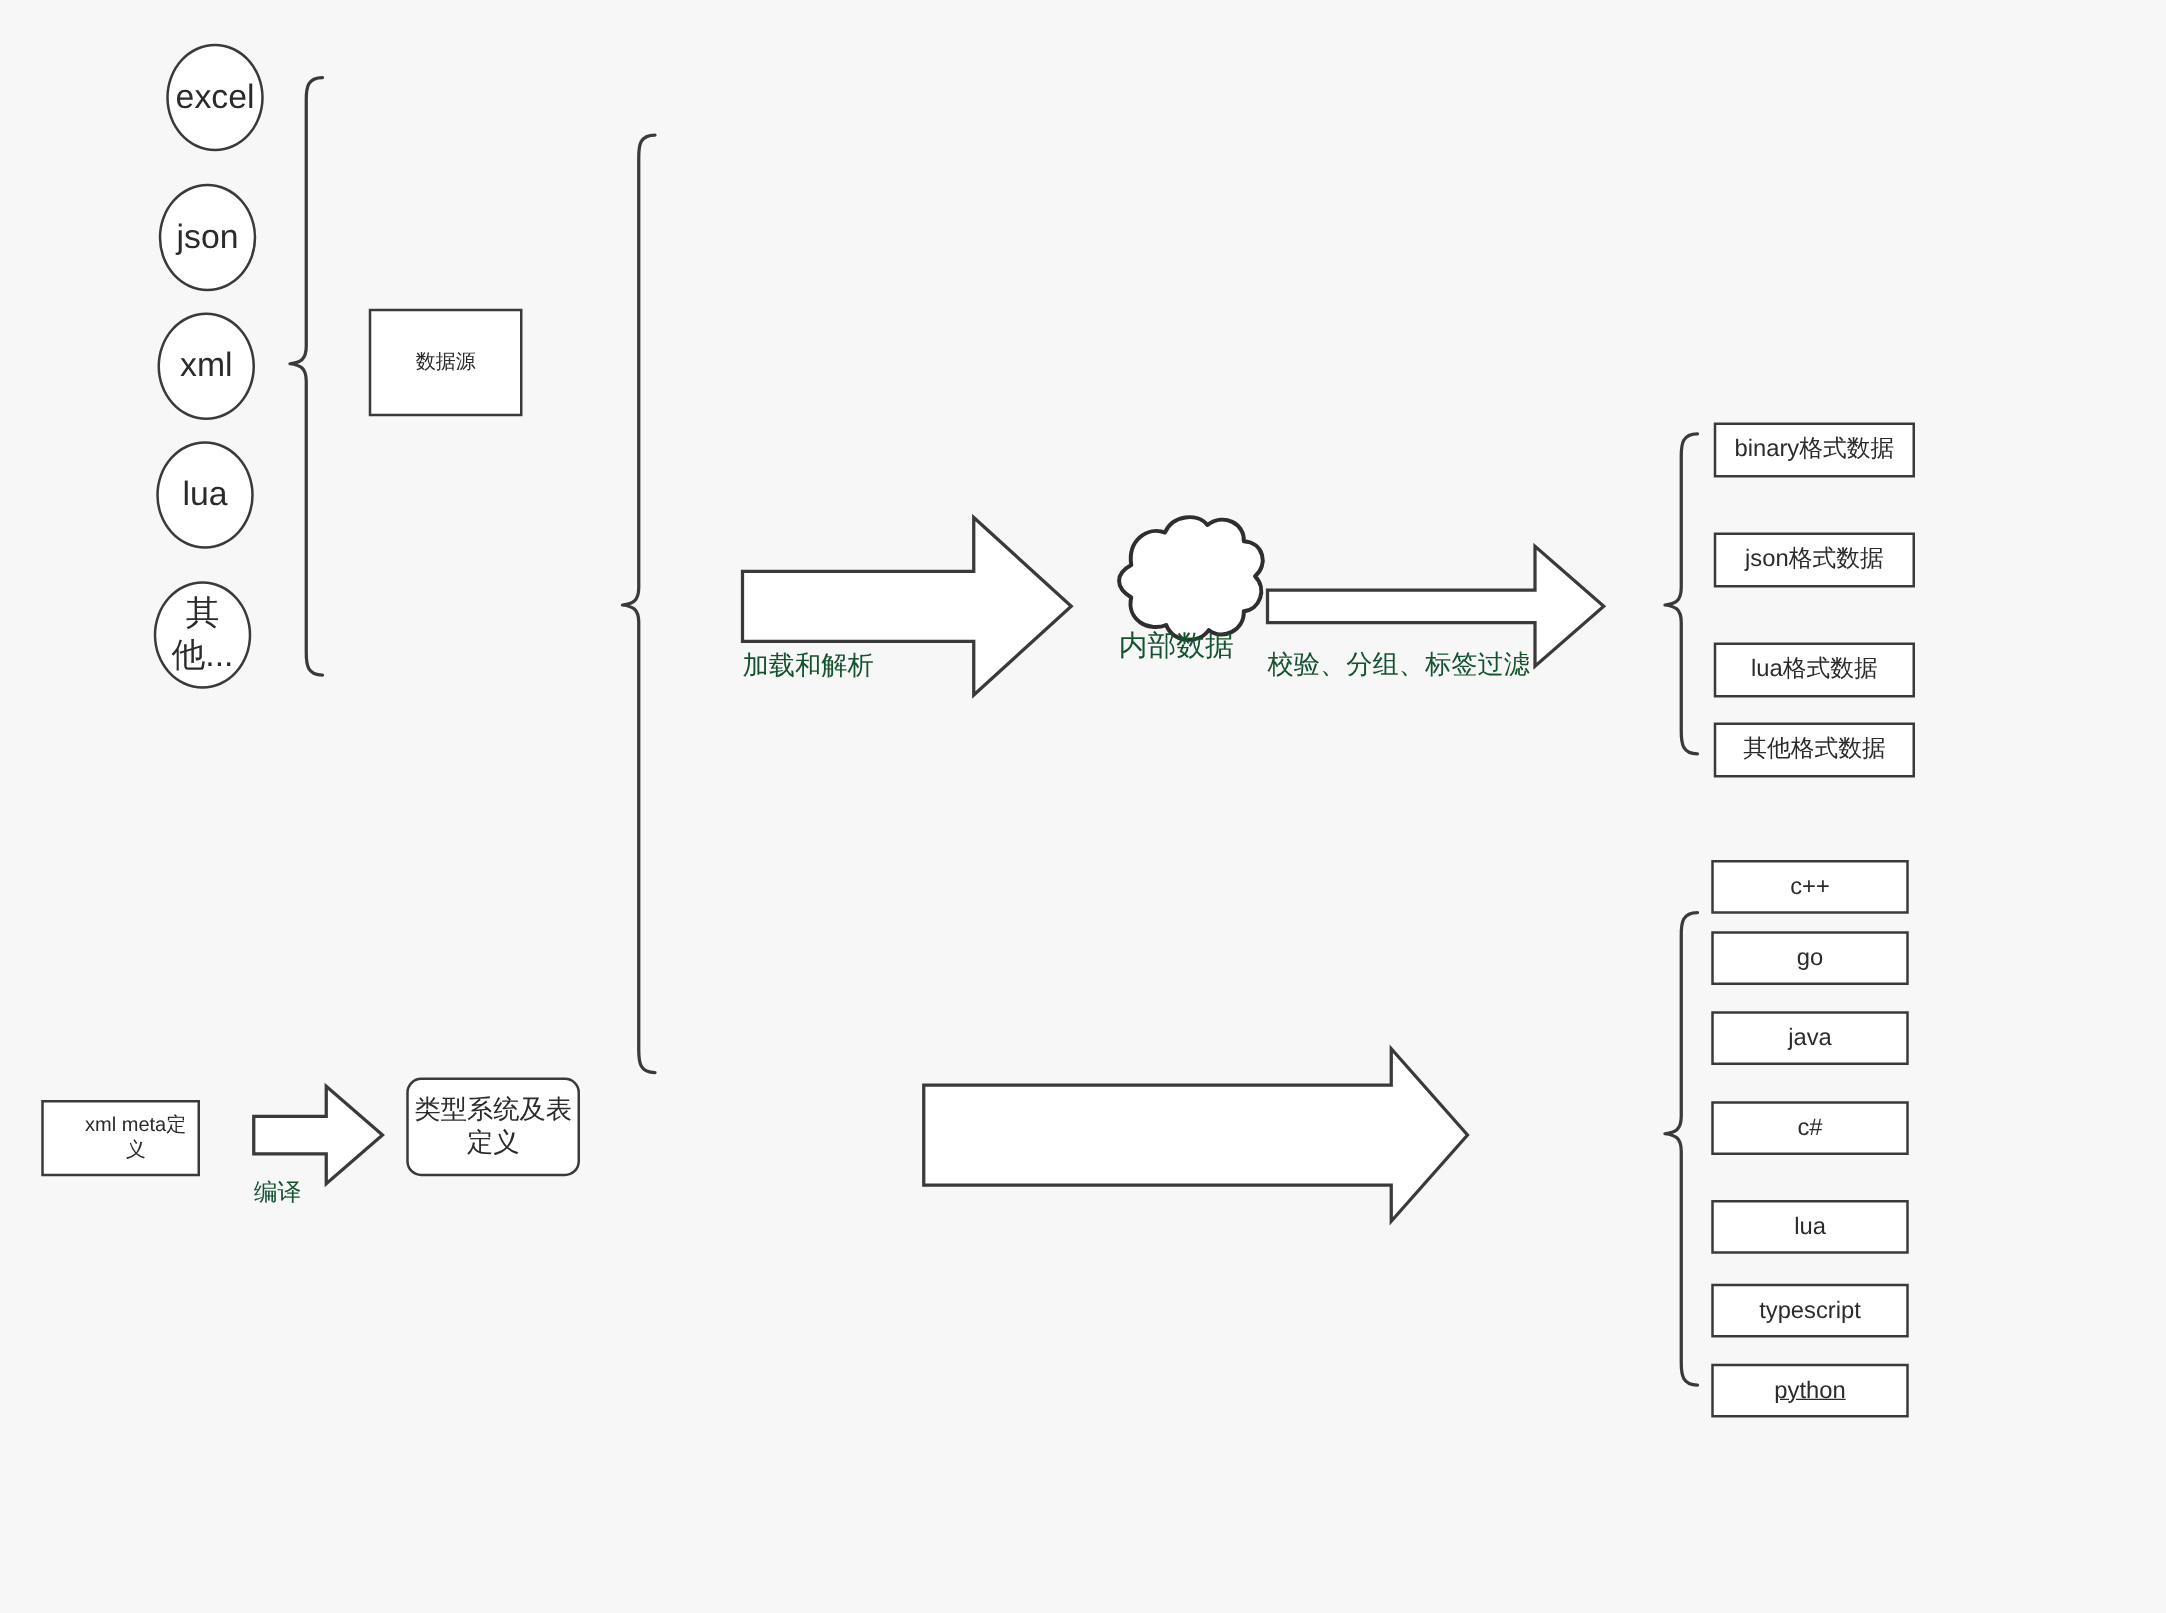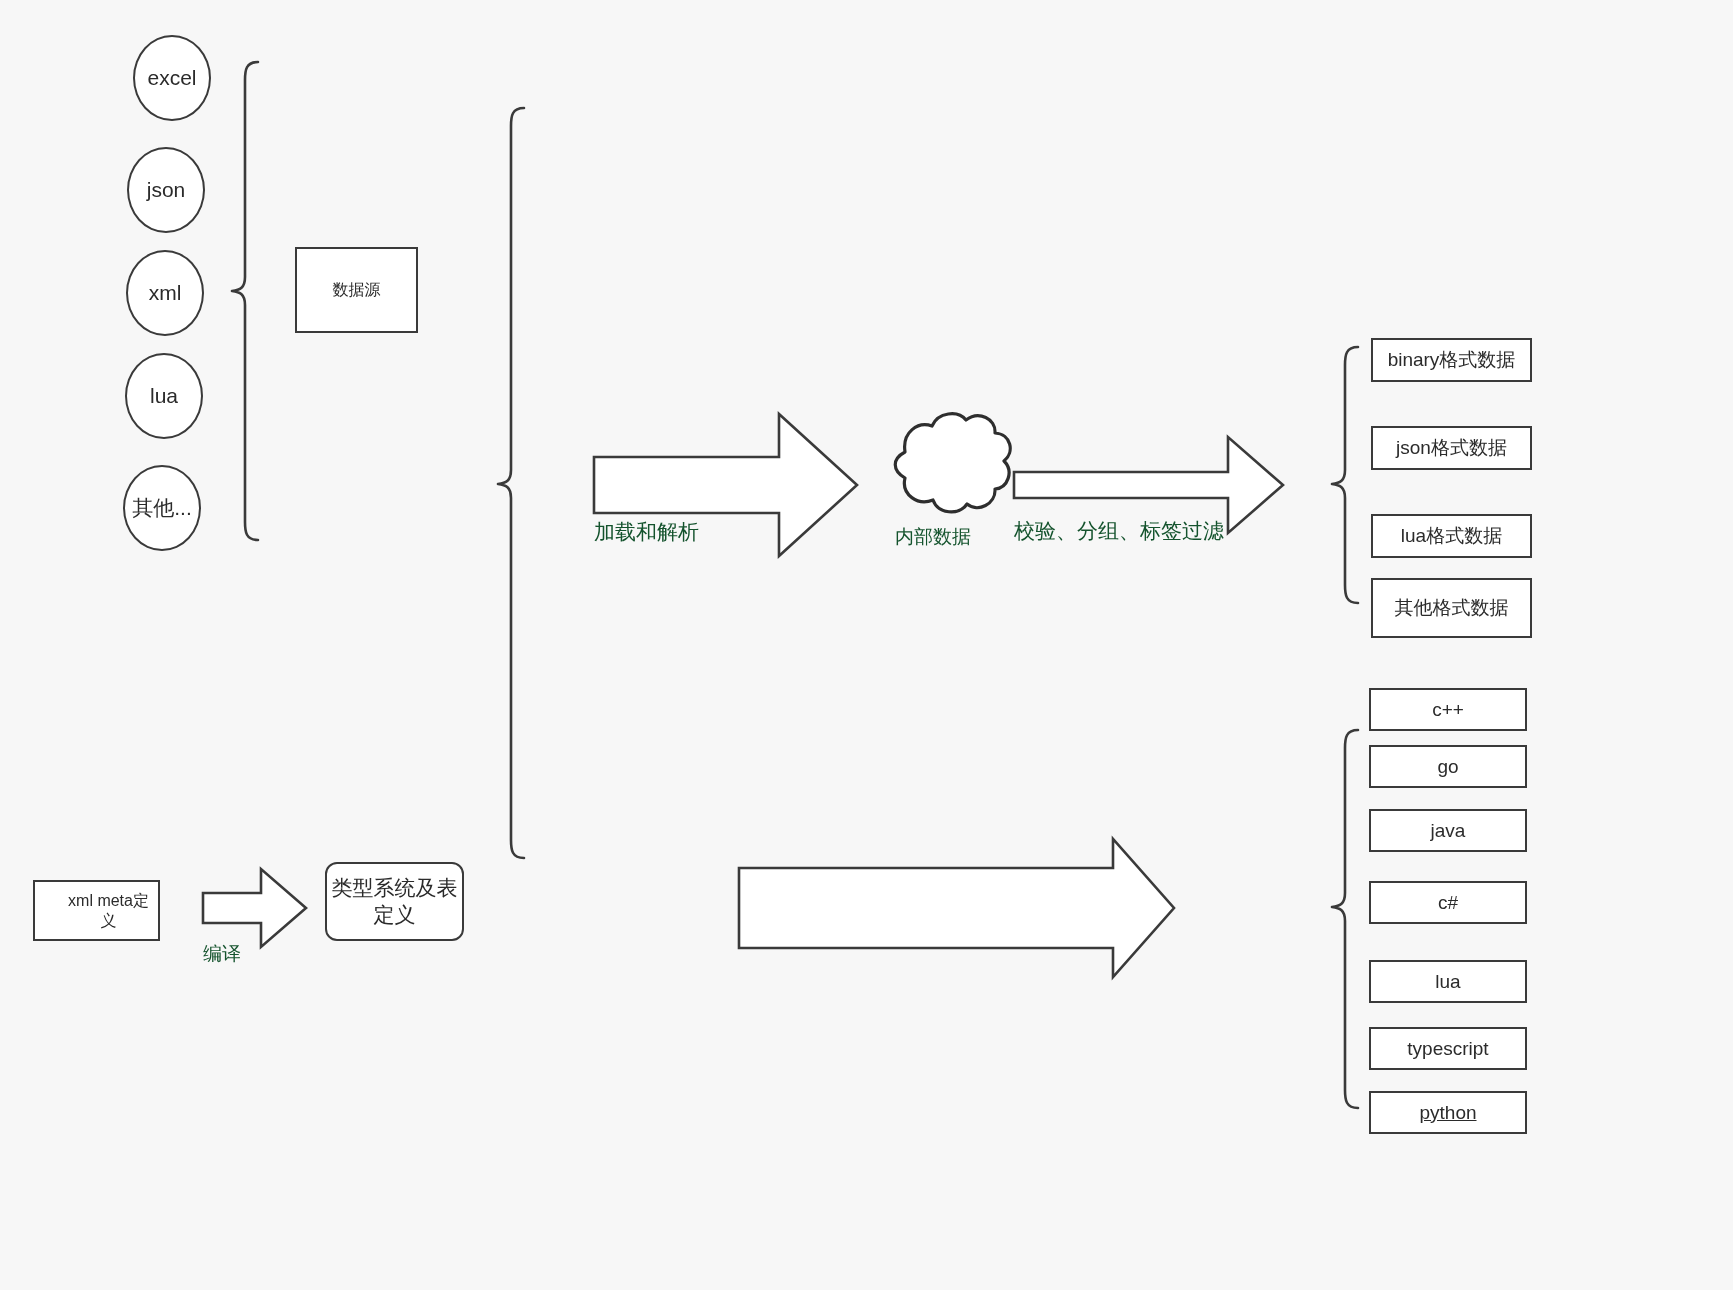--- a/index.html
+++ b/index.html
@@ -29,21 +29,21 @@
     border: 2.4px solid #3a3a3a;
     display: flex;
     align-items: center;
     justify-content: center;
     text-align: center;
     line-height: 1.25;
     color: #2b2b2b;
   }
   .ellipse {
     border-radius: 50%;
-    font-size: 21px;
+    font-size: 27px;
     justify-content: center;
   }
   .rect {
     font-size: 16px;
   }
   .rect-round {
     border-radius: 12px;
     font-size: 21px;
   }
   .outbox {
@@ -186,37 +186,37 @@
   <div class="node ellipse" style="left:123px; top:465px; width:78px; height:86px;">
     <span>其他...</span>
   </div>
 
   <div class="node rect" style="left:295px; top:247px; width:123px; height:86px;">
     <span>数据源</span>
   </div>
 
   <div class="arrow-label" style="left:594px; top:474px; width:185px;">加载和解析</div>
 
-  <div class="arrow-label" style="left:895px; top:480px; width:100px; font-size:19px;">内部数据</div>
+  <div class="arrow-label" style="left:895px; top:457px; width:100px; font-size:23px;">内部数据</div>
 
   <div class="arrow-label" style="left:1014px; top:473px; width:228px;">校验、分组、标签过滤</div>
 
 
   <div class="arrow-label" style="left:203px; top:897px; width:58px; font-size:19px;">编译</div>
 
   <div class="node outbox" style="left:1371px; top:338px; width:161px; height:44px;">
     <span>binary格式数据</span>
   </div>
   <div class="node outbox" style="left:1371px; top:426px; width:161px; height:44px;">
     <span>json格式数据</span>
   </div>
   <div class="node outbox" style="left:1371px; top:514px; width:161px; height:44px;">
     <span>lua格式数据</span>
   </div>
-  <div class="node outbox" style="left:1371px; top:578px; width:161px; height:60px;">
+  <div class="node outbox" style="left:1371px; top:578px; width:161px; height:44px;">
     <span>其他格式数据</span>
   </div>
 
   <div class="node outbox" style="left:1369px; top:688px; width:158px; height:43px;">
     <span>c++</span>
   </div>
   <div class="node outbox" style="left:1369px; top:745px; width:158px; height:43px;">
     <span>go</span>
   </div>
   <div class="node outbox" style="left:1369px; top:809px; width:158px; height:43px;">

